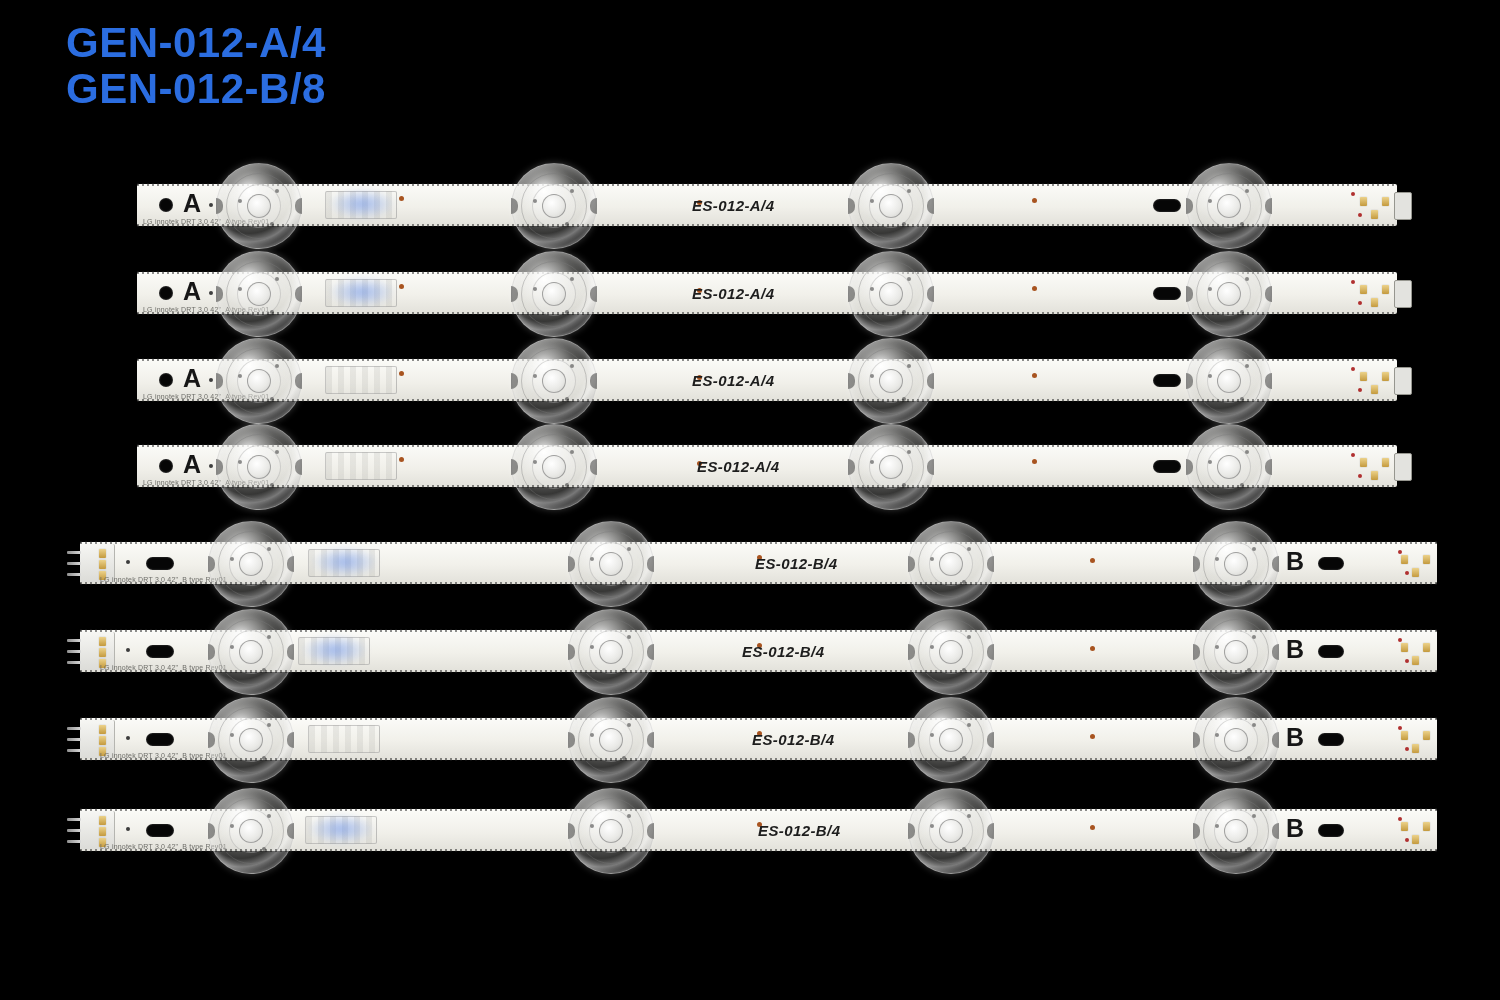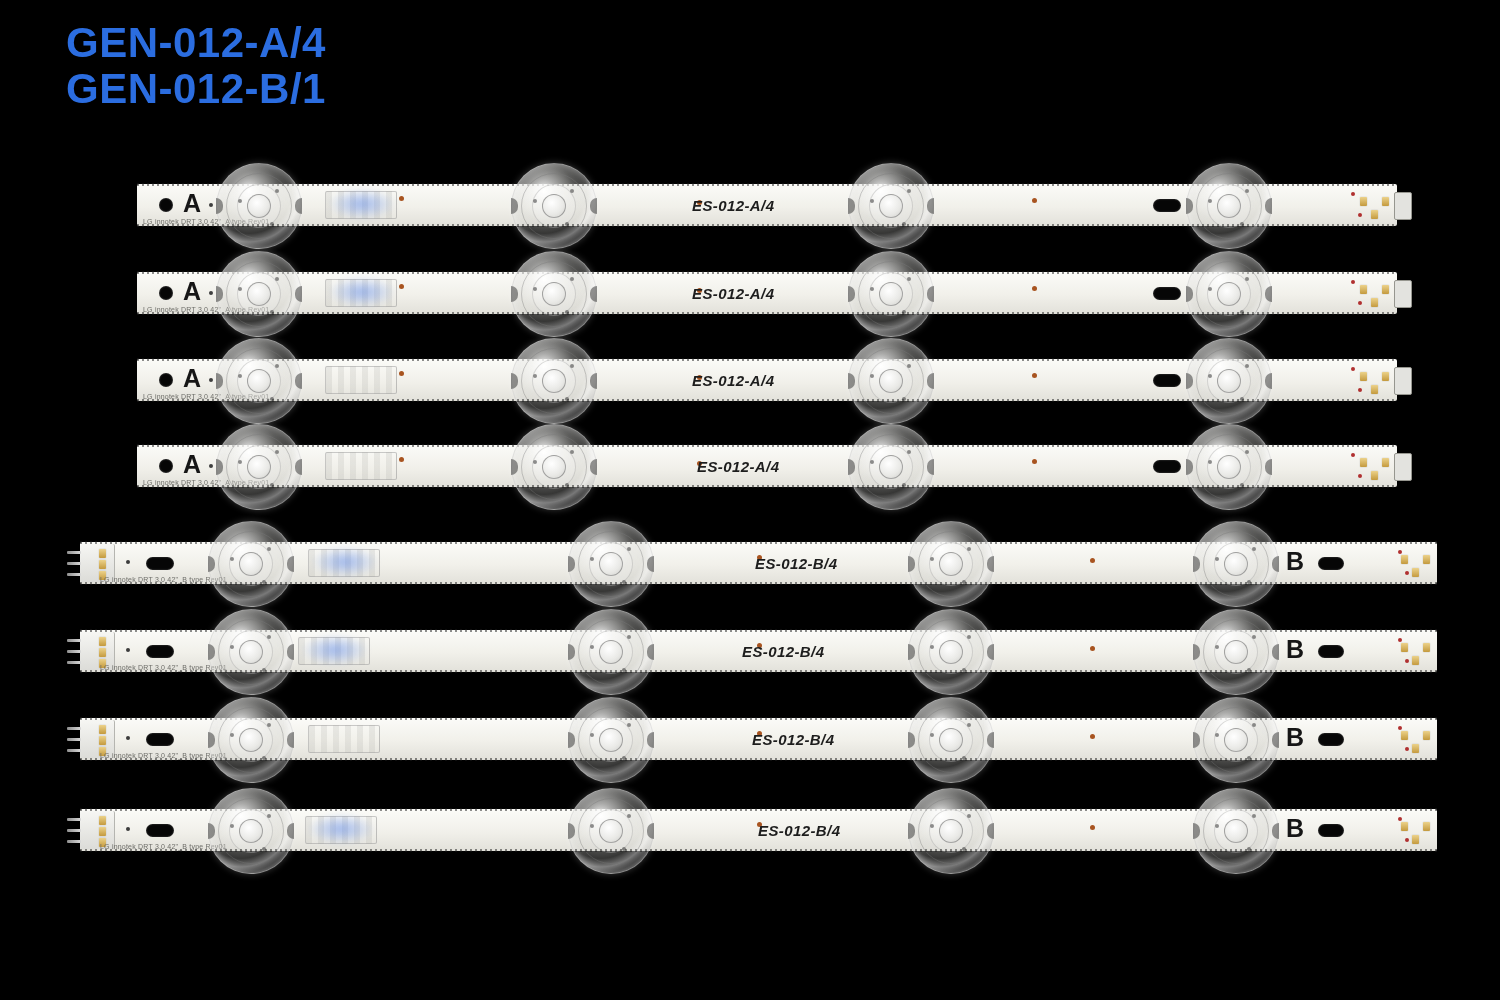--- a/index.html
+++ b/index.html
@@ -53,21 +53,21 @@
   .pads-right{position:absolute;top:4px;bottom:4px;}
   .tab-right{position:absolute;right:-15px;top:8px;width:16px;height:26px;background:#e3e3df;
         border:1px solid #96968f;border-radius:2px;}
 </style>
 </head>
 <body>
 
 <div class="stage">
   <div class="title">
     <div>GEN-012-A/4</div>
-    <div>GEN-012-B/1</div>
+    <div>GEN-012-B/8</div>
   </div>
   <div class="strips">
       <div class="strip" style="left: 137px; top: 184px; width: 1260px; height: 42px;">
         <div class="hole-round" style="left: 22px; top: 14px; width: 14px; height: 14px;"></div>
         <div class="hole-oval" style="left: 1016px; top: 15px; width: 28px; height: 13px;"></div>
         <div class="silkscreen" style="left: 188px; width: 70px;"></div>
         <div class="watermark" style="left: 192px; width: 66px;"></div>
         <div class="dot-dark" style="left: 72px; top: 19px;"></div>
         <div class="dot-orange" style="left: 262px; top: 12px;"></div>
         <div class="dot-orange" style="left: 560px; top: 16px;"></div>

